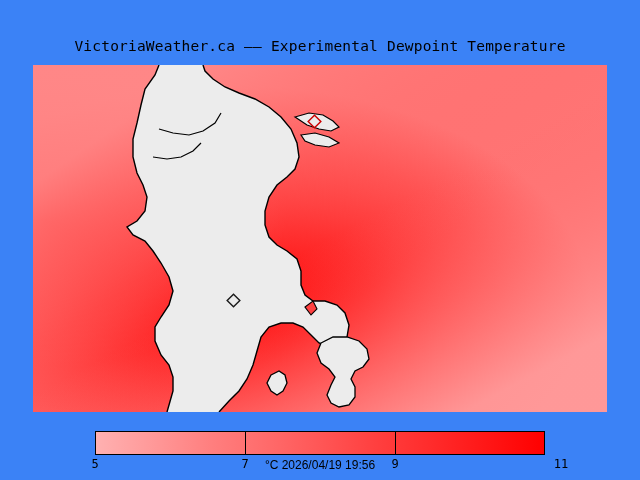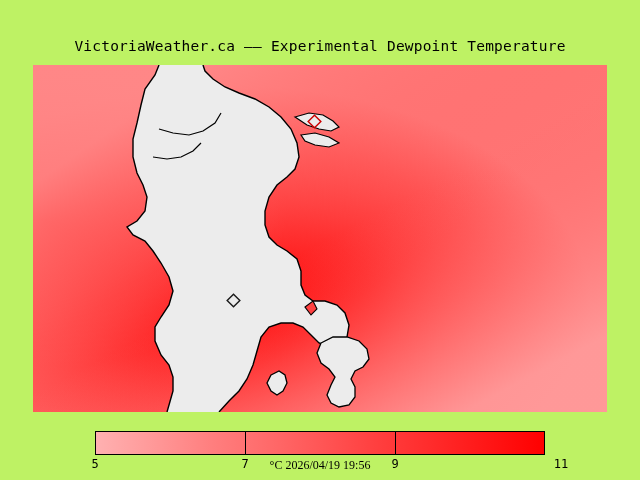--- a/index.html
+++ b/index.html
@@ -11,21 +11,21 @@
     width: 640px;
     height: 480px;
     font-family: "DejaVu Sans", sans-serif;
     overflow: hidden;
     position: relative;
   }
   #page {
     position: relative;
     width: 640px;
     height: 480px;
-    background: #bef264;
+    background: #3b82f6;
   }
 
   
   #title {
     position: absolute;
     left: 0;
     top: 38px;
     width: 640px;
     text-align: center;
     font-family: "DejaVu Sans Mono", monospace;
@@ -88,21 +88,21 @@
     transform: translateX(-50%);
     white-space: nowrap;
     user-select: none;
   }
   #cbar-caption {
     position: absolute;
     left: 0;
     top: 458px;
     width: 640px;
     text-align: center;
-    font-family: Liberation Serif, serif;
+    font-family: Liberation Sans, sans-serif;
     font-size: 12px;
     color: #000000;
     white-space: nowrap;
     user-select: none;
   }
 </style>
 </head>
 <body>
 
 <div id="page">

